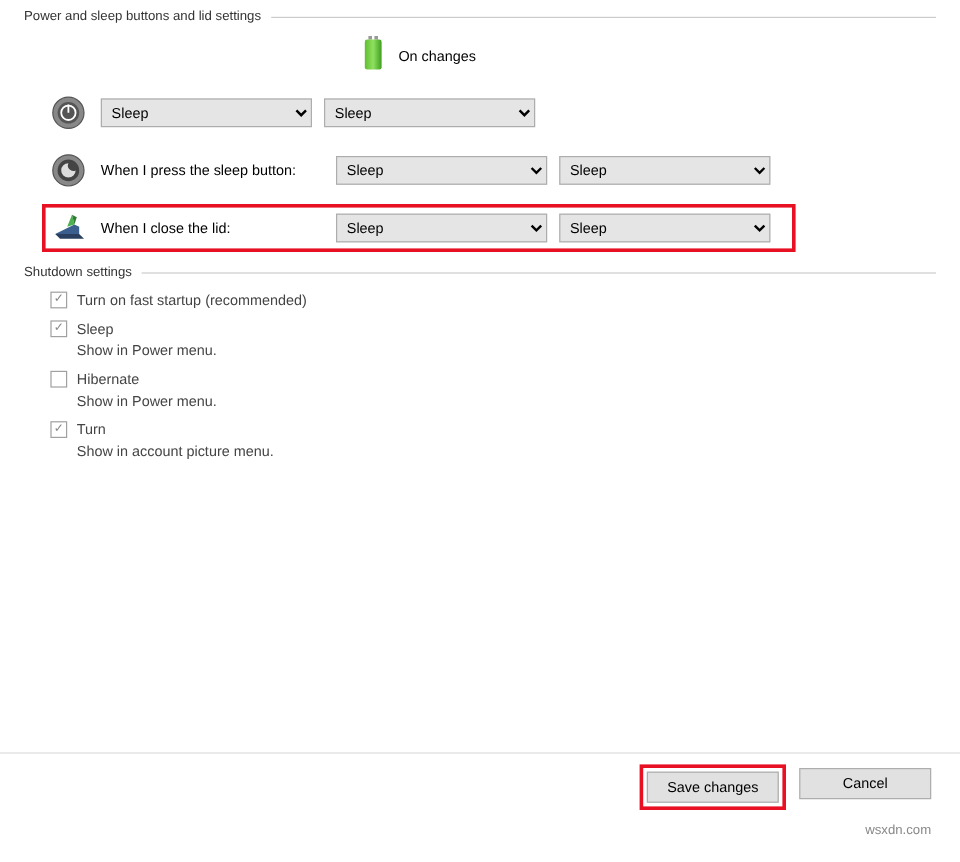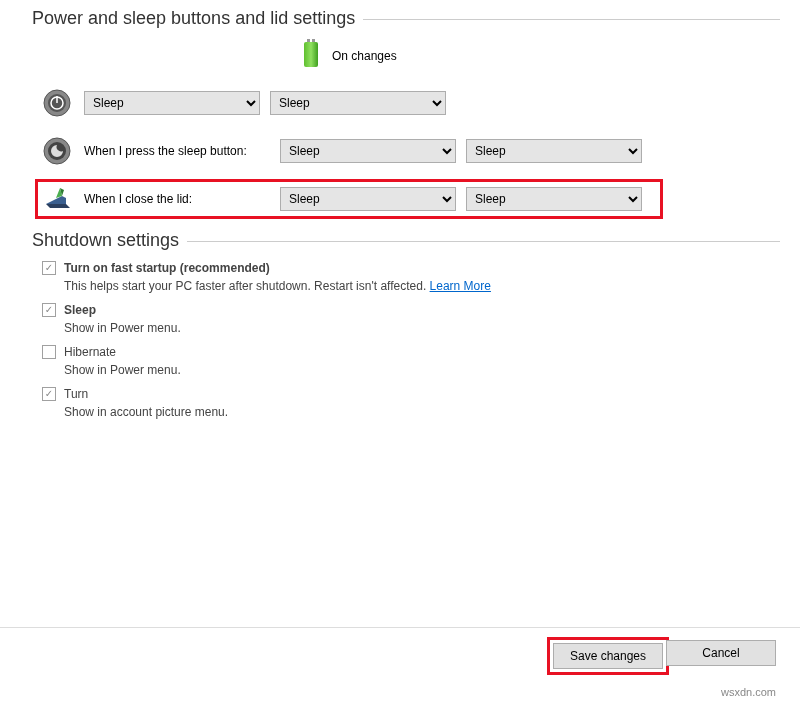--- a/index.html
+++ b/index.html
@@ -8,23 +8,23 @@
       font-size: 12px;
       color: #000;
       background: #fff;
       width: 800px;
       height: 718px;
       position: relative;
     }
     .content { padding: 2px 20px 0 20px; }
     .section-title {
       color: #333;
-      font-size: 18px;
+      font-size: 11px;
       position: relative;
-      margin: 6px 0 10px 12px;
+      margin: 6px 0 10px 0;
     }
     .section-title span {
       background: #fff;
       padding-right: 8px;
       position: relative;
       z-index: 1;
     }
     .section-title::after {
       content: "";
       position: absolute;
@@ -96,38 +96,39 @@
     .check-box {
       width: 14px; height: 14px;
       border: 1px solid #a0a0a0;
       display: flex;
       align-items: center;
       justify-content: center;
       font-size: 10px;
       color: #888;
       line-height: 1;
     }
-    .check-title { font-weight: 700; font-size: 12px; color: #444; }
+    .check-title { font-weight: 400; font-size: 12px; color: #444; }
     .check-title.normal { font-weight: 400; }
     .check-desc {
       margin-left: 22px;
       margin-top: 4px;
       font-size: 12px;
       color: #444;
     }
     a.link { color: #0066cc; text-decoration: underline; }
 
     .footer {
       position: absolute;
       bottom: 46px;
       left: 0; right: 0;
       border-top: 1px solid #ddd;
       padding: 12px 24px 0 0;
       display: flex;
       justify-content: flex-end;
+      gap: 14px;
     }
     button.win-btn {
       width: 110px;
       height: 26px;
       background: #e1e1e1;
       border: 1px solid #adadad;
       font-family: inherit;
       font-size: 12px;
       cursor: pointer;
     }
@@ -235,23 +236,20 @@
     <span>Shutdown settings</span>
   </div>
 
   <div class="shutdown-list">
 
     <div class="check-item">
       <div class="check-line">
         <div class="check-box">✓</div>
         <span class="check-title">Turn on fast startup (recommended)</span>
       </div>
-      <div class="check-desc">
-        <span>This helps start your PC faster after shutdown. Restart isn't affected. </span><a href="#" class="link">Learn More</a>
-      </div>
     </div>
 
     <div class="check-item">
       <div class="check-line">
         <div class="check-box">✓</div>
         <span class="check-title">Sleep</span>
       </div>
       <div class="check-desc">Show in Power menu.</div>
     </div>
 

